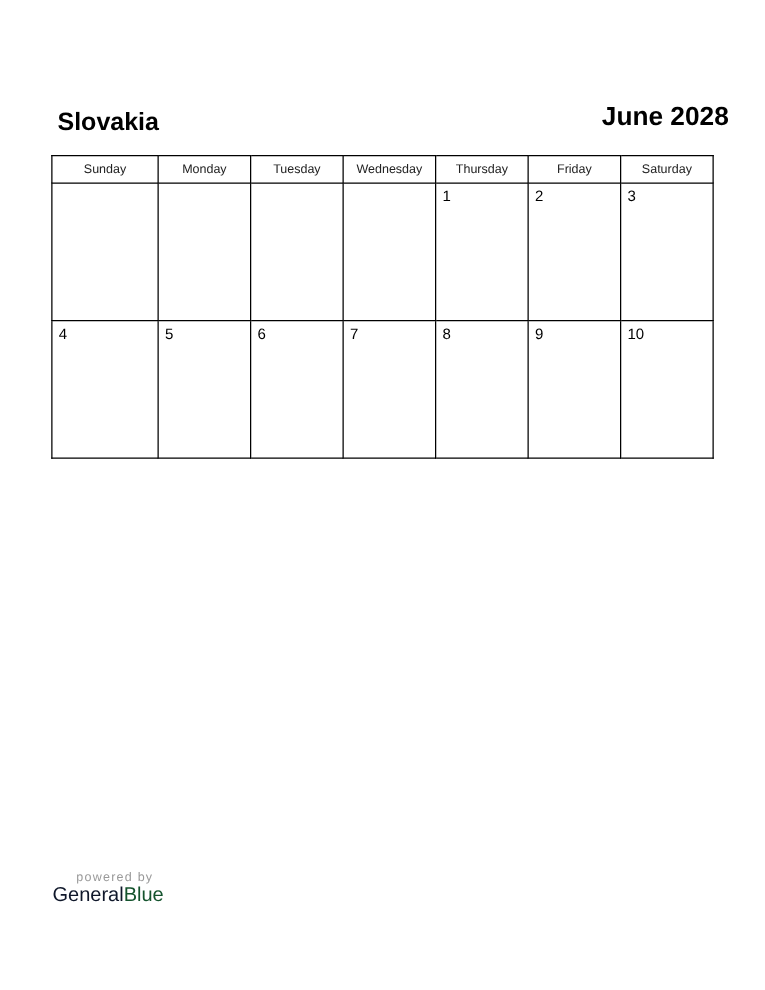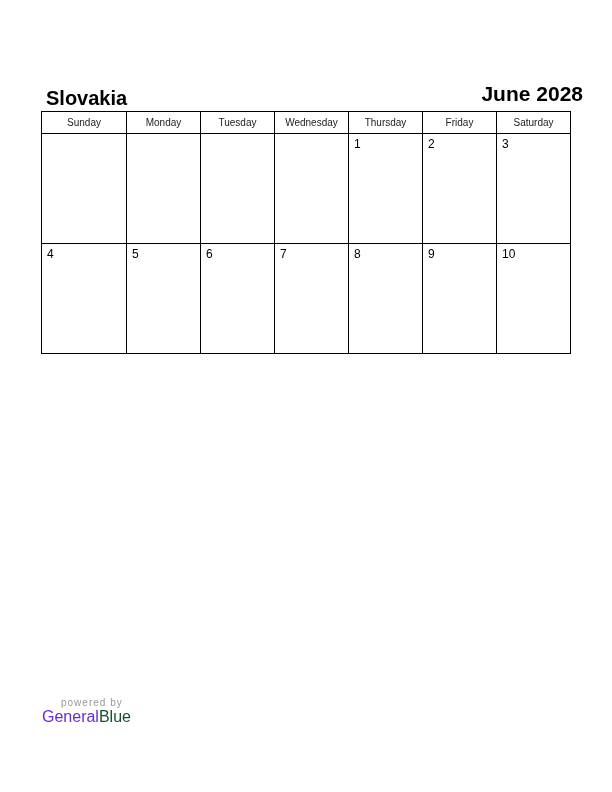--- a/index.html
+++ b/index.html
@@ -1,26 +1,26 @@
 <!DOCTYPE html>
 <html><head>
 <meta charset="utf-8">
 <style>
   html, body { margin: 0; padding: 0; background: #ffffff; }
   body { width: 612px; height: 792px; position: relative; font-family: "Liberation Sans", sans-serif; color: #000; }
   .title-left { position: absolute; left: 46px; top: 87px; font-size: 20px; font-weight: bold; }
   .title-right { position: absolute; right: 29px; top: 70px; font-size: 21px; font-weight: bold; margin-top: 12px; }
-  table.cal { position: absolute; left: 41px; top: 111px; width: 530px; border-collapse: collapse; table-layout: fixed; }
+  table.cal { position: absolute; left: 41px; top: 124px; width: 530px; border-collapse: collapse; table-layout: fixed; }
   table.cal th, table.cal td { border: 1px solid #000; padding: 0; }
   table.cal th { height: 21px; font-size: 10px; font-weight: normal; text-align: center; color: #222; }
   table.cal td { height: 109px; vertical-align: top; }
   .daynum { display: block; font-size: 12px; padding: 3px 0 0 5px; }
   .powered { position: absolute; left: 45px; top: 697px; font-size: 10px; color: #999; letter-spacing: 1px; margin-left: 16px; }
   .brand { position: absolute; left: 42px; top: 708px; font-size: 16px; }
-  .brand .g { color: #6d28d9; }
+  .brand .g { color: #0f172a; }
   .brand .b { color: #14532d; }
 </style>
 </head>
 <body>
 
 <div class="title-left">Slovakia</div>
 <div class="title-right">June 2028</div>
 
 <table class="cal">
   <colgroup>

